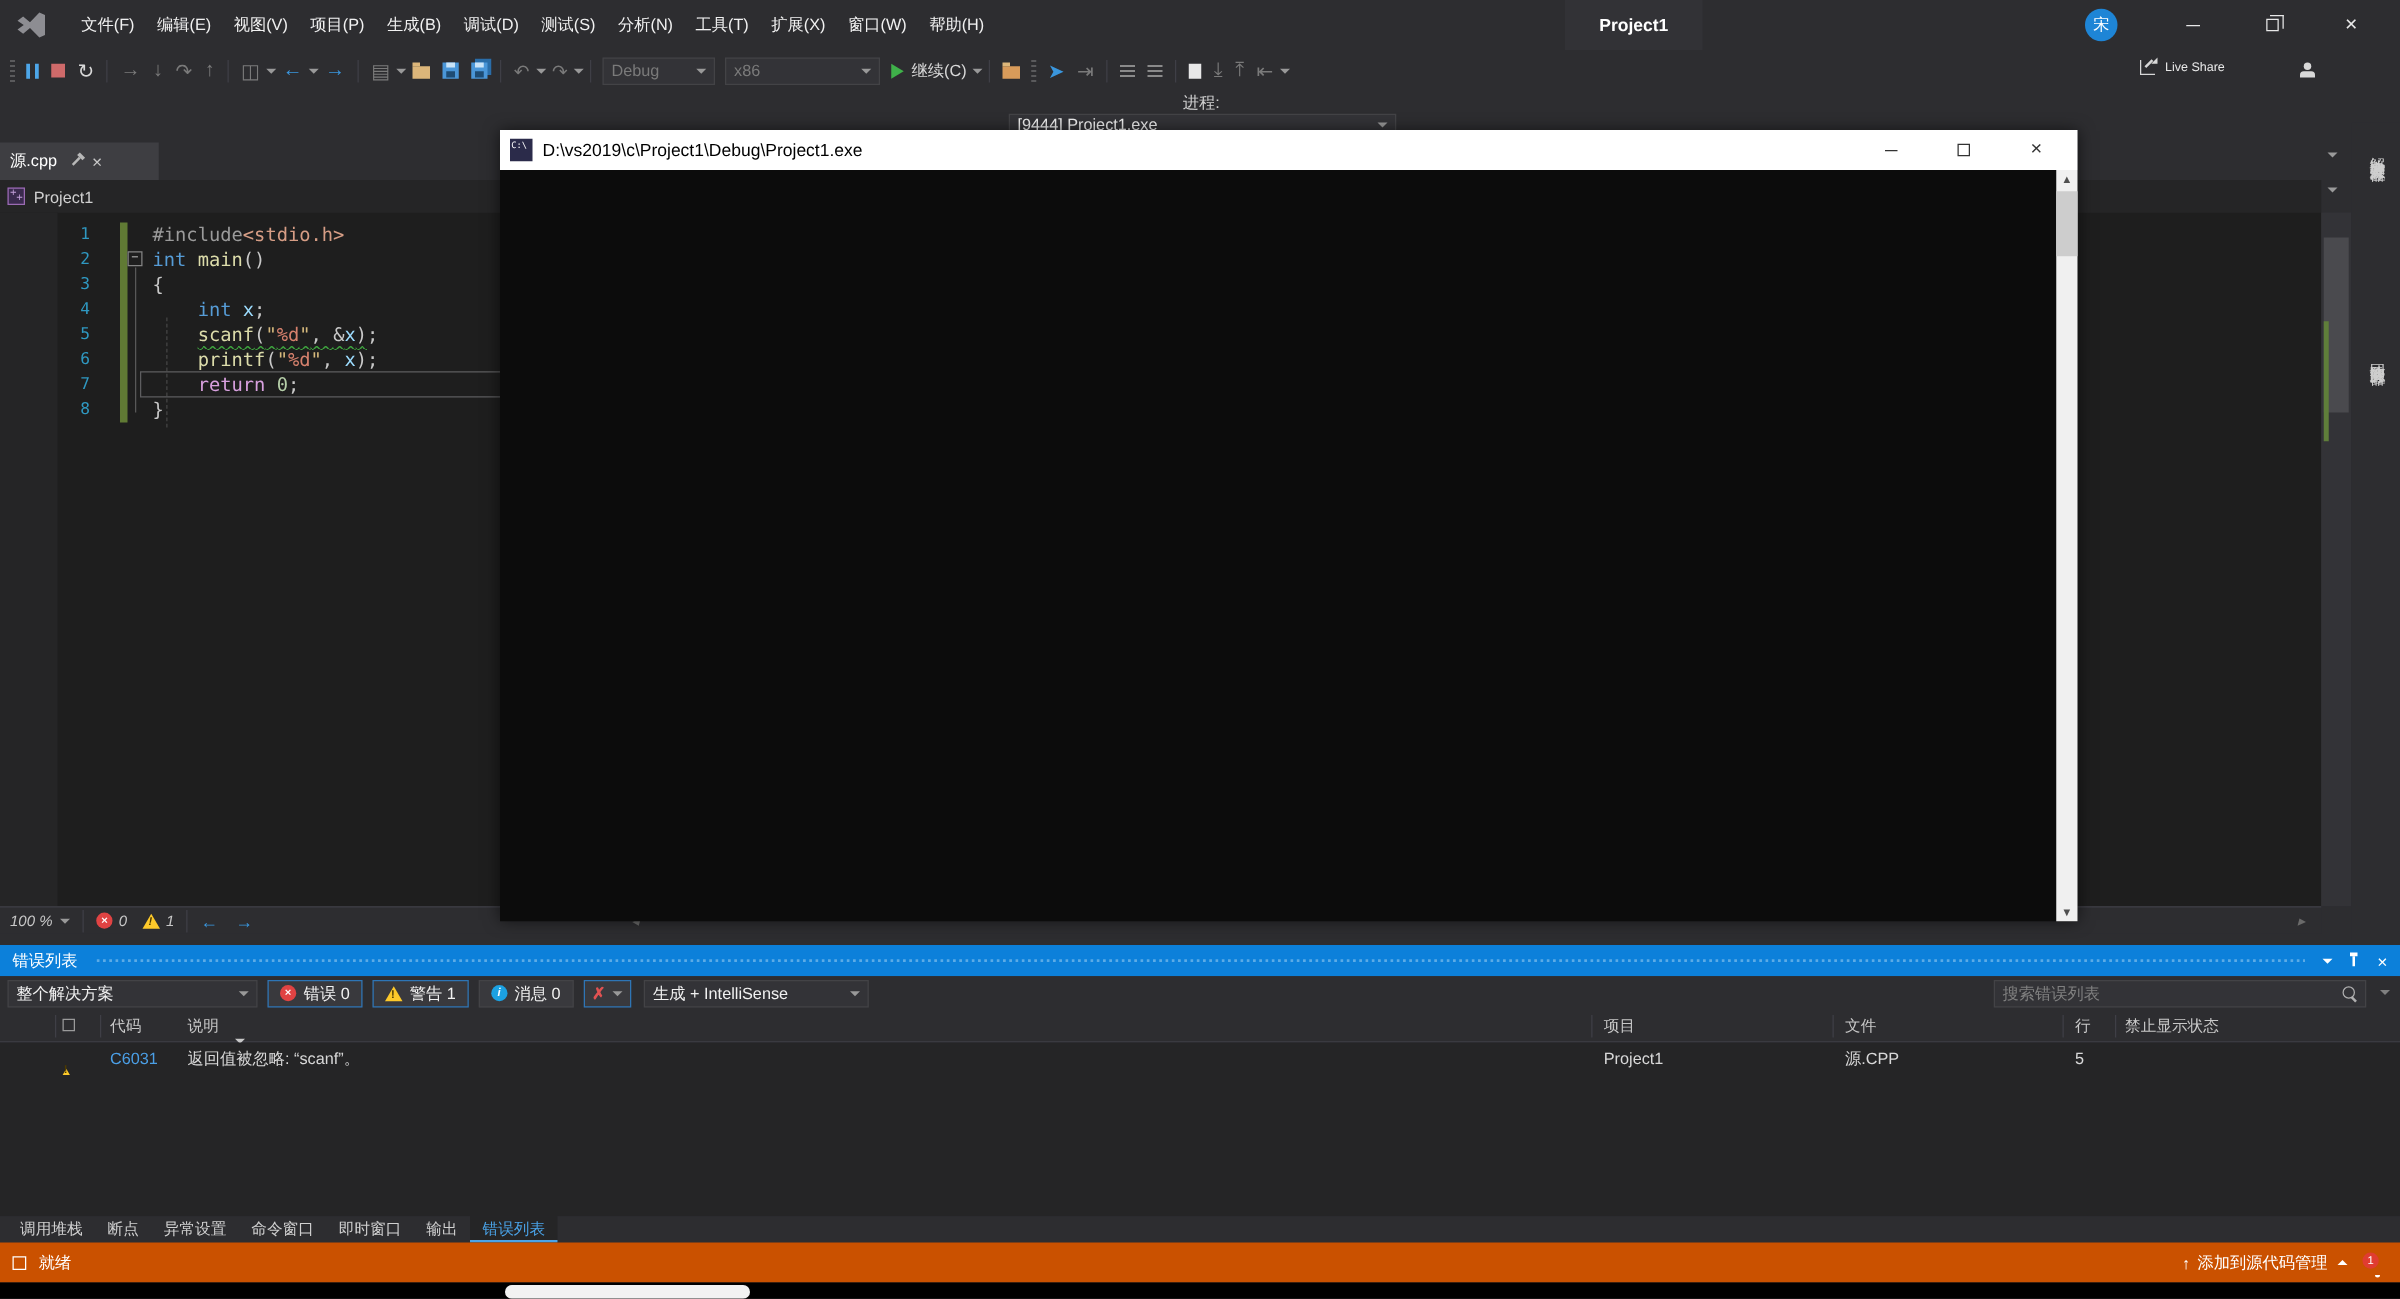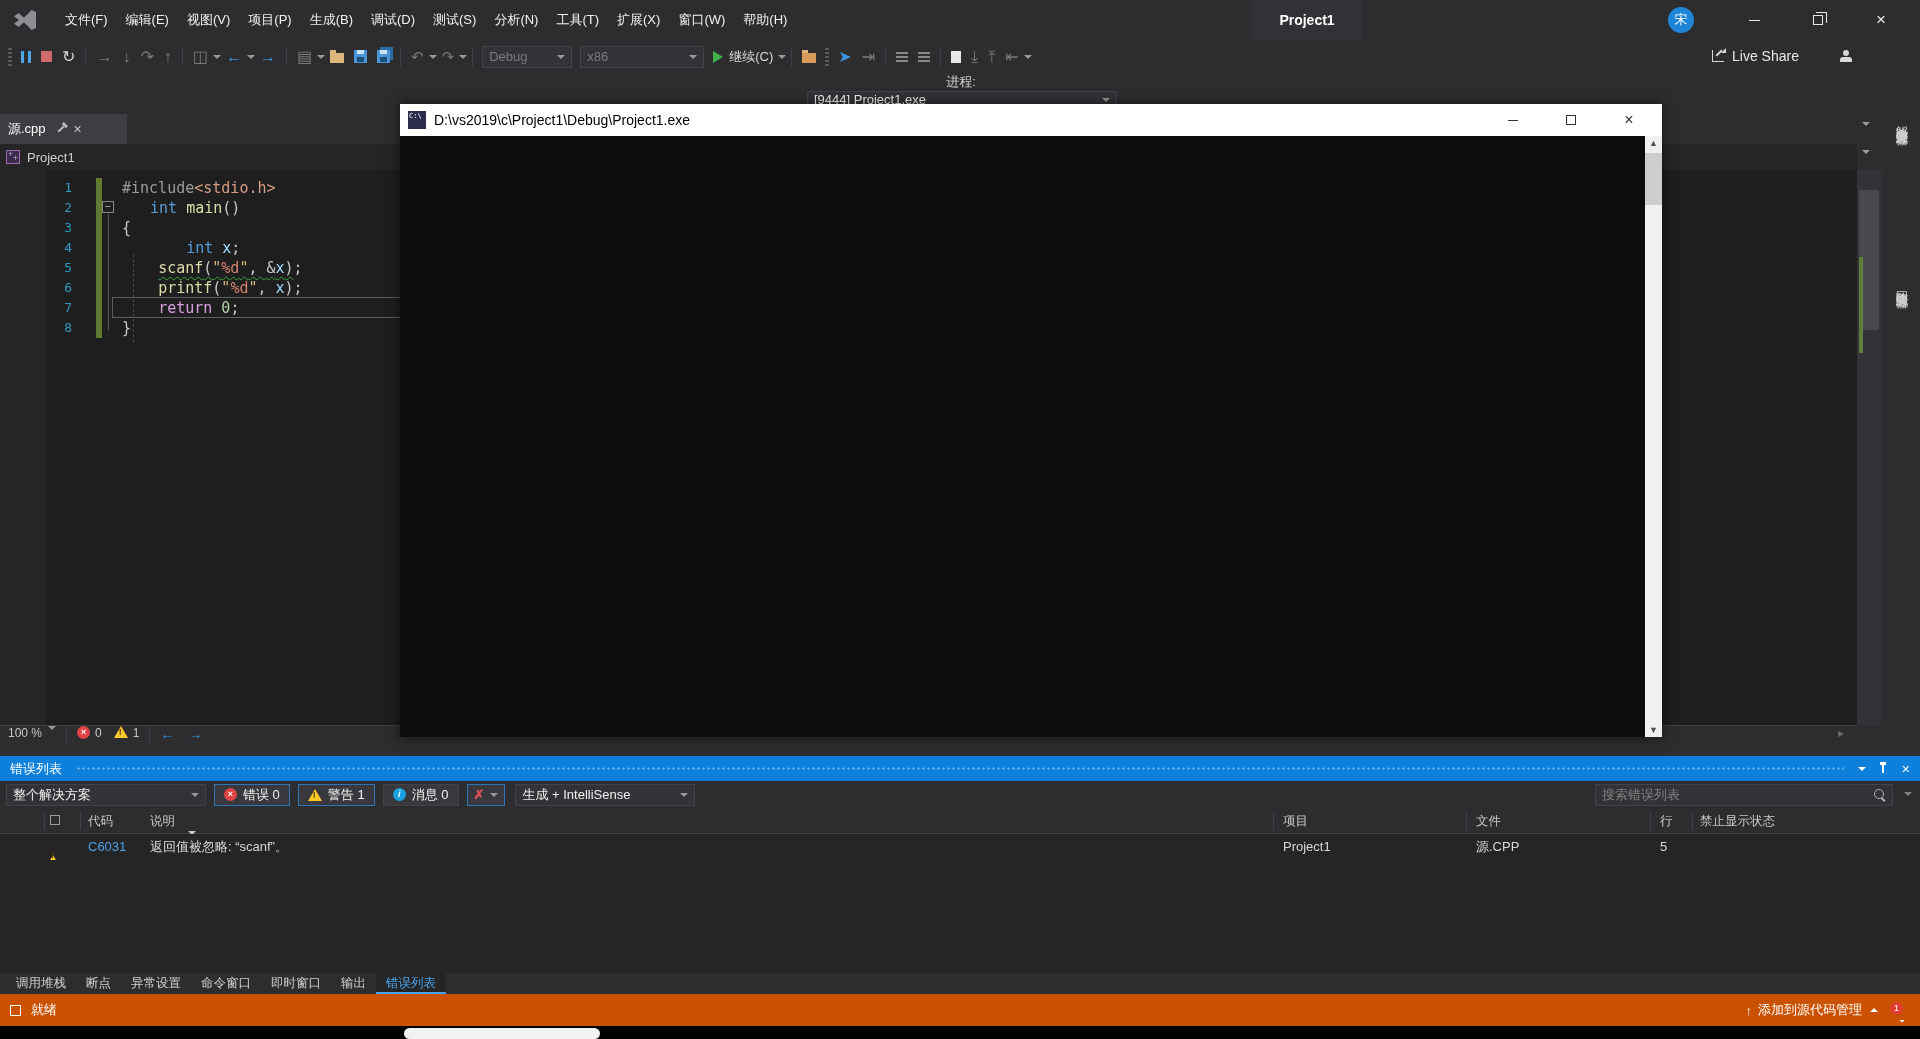--- a/index.html
+++ b/index.html
@@ -78,27 +78,27 @@
   .cppicon:after { content:"+"; position:absolute; left:6px; top:2px; color:#c29fd8; font-size:9px; }
 
   #editor { left:0; top:170px; width:1857px; height:555px; background:#1e1e1e; overflow:hidden; }
   #bpmargin { left:0; top:0; width:46px; height:555px; background:#252526; }
   .linenum { position:absolute; left:30px; width:42px; text-align:right; font-family:"DejaVu Sans Mono", monospace; font-size:13px; color:#2f98c1; height:20px; line-height:20px; }
   #changebar { left:96px; top:8px; width:6px; height:160px; background:#607a34; }
   #foldbox { left:102px; top:31px; width:12px; height:12px; border:1px solid #848484; background:#1e1e1e; color:#c8c8c8; font-size:10px; line-height:10px; text-align:center; }
   #foldline { left:108px; top:44px; width:1px; height:116px; background:#585858; }
   #indentguide { left:133px; top:84px; width:1px; height:88px; border-left:1px dashed #454545; }
   .codeline { position:absolute; left:122px; height:20px; line-height:20px; font-family:"DejaVu Sans Mono", monospace; font-size:15px; white-space:pre; }
-  .c-d { color:#9b9b9b; } .c-s { color:#d69d85; } .c-k { color:#569cd6;margin-left:28px; } .c-f { color:#dcdcaa; }
+  .c-d { color:#9b9b9b; } .c-s { color:#d69d85; } .c-k { color:#569cd6; } .c-f { color:#dcdcaa; }
   .c-v { color:#9cdcfe; } .c-p { color:#c8c8c8; } .c-n { color:#b5cea8; } .c-r { color:#d8a0df; }
   .c-q { color:#d7ba7d; } .c-m { color:#d6816d; }
   .sq { text-decoration:underline wavy #3da53d 1px; text-underline-offset:3px; }
   #caretlinebox { left:112px; top:127px; width:300px; height:21px; border:1px solid #5d5d5f; }
 
-  #edstatus { left:0; top:725px; width:1857px; height:22px; background:#2d2d30; border-top:1px solid #3f3f46; display:flex; align-items:flex-start; font-size:12px; color:#c8c8c8; padding-left:8px; }
+  #edstatus { left:0; top:725px; width:1857px; height:22px; background:#2d2d30; border-top:1px solid #3f3f46; display:flex; align-items:center; font-size:12px; color:#c8c8c8; padding-left:8px;font-style:italic; }
 
   
   #vscroll { left:1857px; top:170px; width:24px; height:555px; background:#333337; }
   #vthumb { left:2px; top:20px; width:20px; height:140px; background:#4a4a4e; }
   #vmark-green { left:2px; top:87px; width:4px; height:96px; background:#5f7e3a; }
   #sidetabs { left:1881px; top:98px; width:39px; height:658px; background:#2d2d30; }
   .side-tab { writing-mode:vertical-rl; font-size:12.5px; color:#cfcfcf; position:absolute; left:12px; letter-spacing:1px; }
 
   
   #console { left:400px; top:104px; width:1262px; height:633px; z-index:20; box-shadow:0 0 12px rgba(0,0,0,.6); }
@@ -235,21 +235,21 @@
     <span class="tbtn">
         <span style="width:10px;height:12px;background:#e8e8e8"></span>
       </span>
     <span class="tbtn g">⤓</span>
     <span class="tbtn g">⤒</span>
     <span class="tbtn g">⇤</span>
     <span class="caret"></span>
 
     <span class="abs" style="left:1712px;top:8px;display:flex;align-items:center">
       <span class="sharearrow"></span>
-      <span style="margin-left:8px;font-size:14px;color:#e8e8e8">Live Share</span>
+      <span style="margin-left:8px;font-size:10px;color:#e8e8e8">Live Share</span>
     </span>
     <span class="abs" style="left:1840px;top:10px"><span class="person"></span></span>
   </div>
 
   <div id="toolbar3" class="abs">
     <span class="grip"></span>
     <span class="lbl" style="margin:0 8px 0 6px">进程:</span>
     <span class="combo" style="width:310px">
       <span class="cv">[9444] Project1.exe</span>
         <span class="caret"></span>

